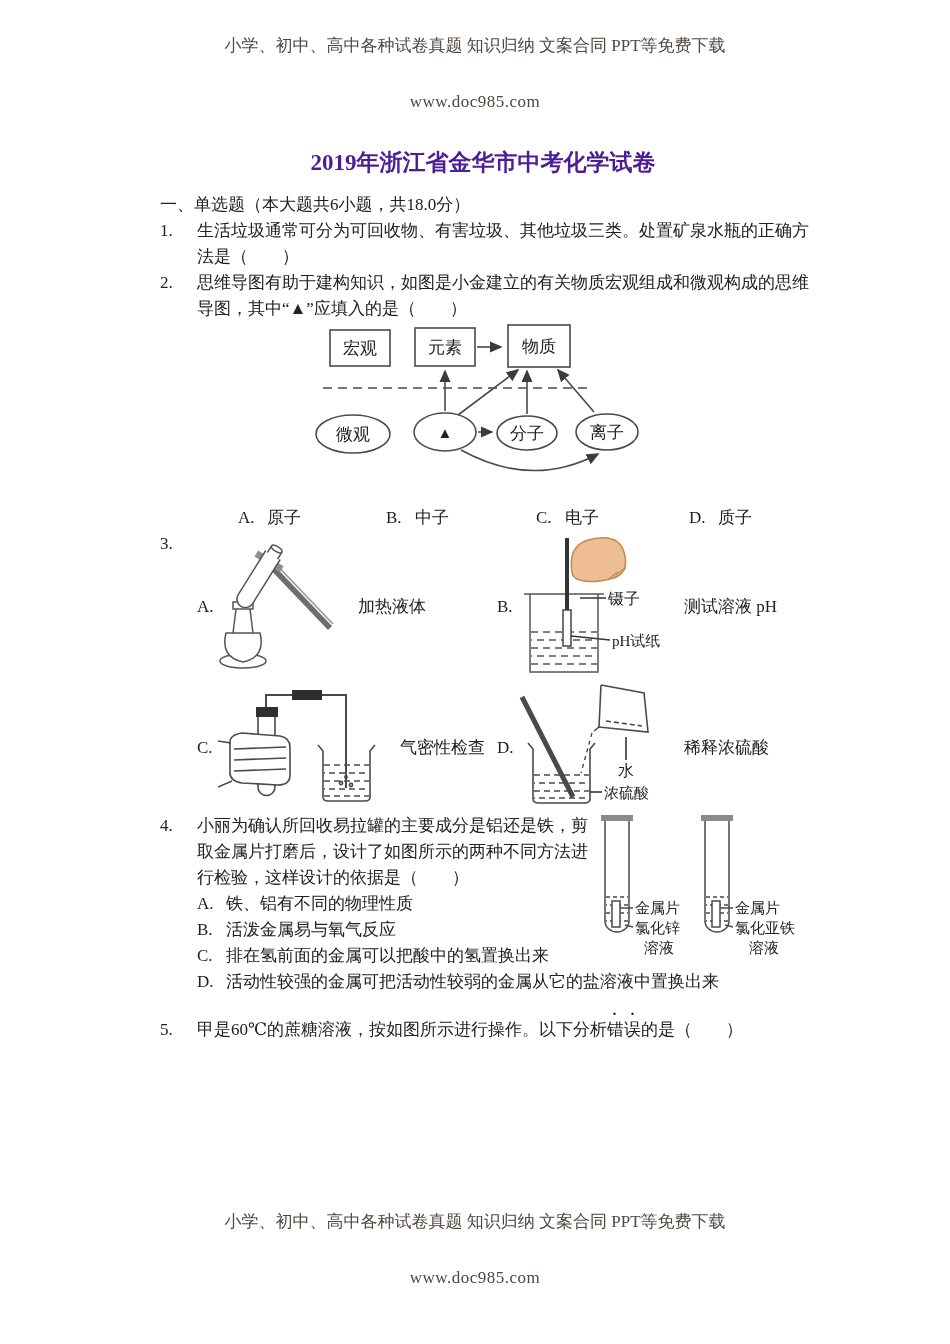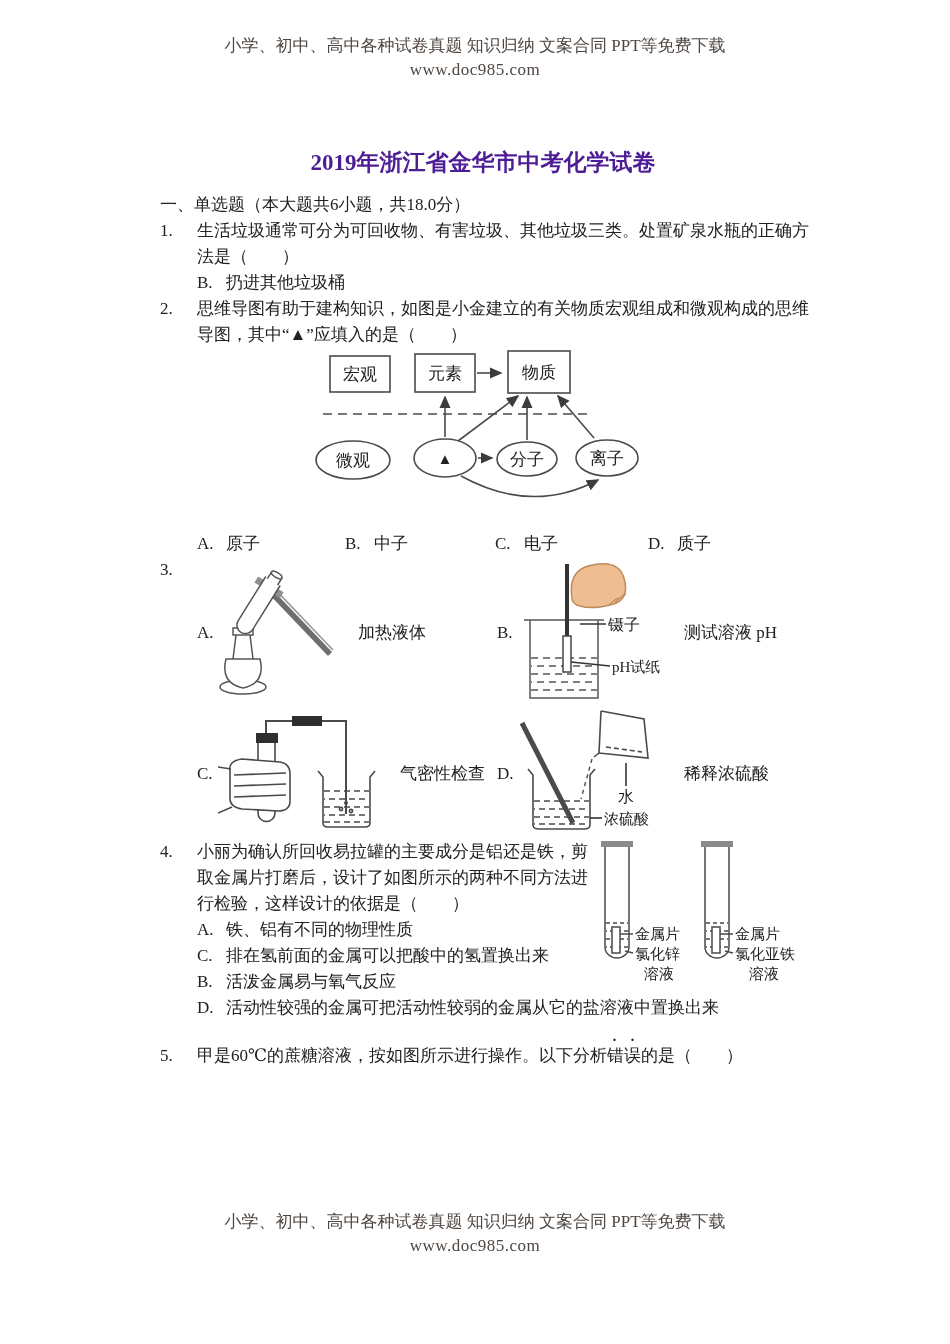--- a/index.html
+++ b/index.html
@@ -11,42 +11,42 @@
   }
   svg { font-family:inherit; }
   svg text { fill:#222222; }
 
   .doc-header, .doc-footer {
     position:absolute; left:0; width:100%; text-align:center;
     color:#4f4640; font-size:17px; line-height:24px;
   }
   .doc-header { top:34px; }
   .doc-footer { top:1210px; }
-  .site-url { letter-spacing:0.5px; }
+  .site-url { letter-spacing:0.5px;margin-top:32px; }
 
   .doc-title {
     position:absolute; top:139px; left:0; width:100%; margin:8px;
     text-align:center; color:#4c1d95; font-size:23px; font-weight:bold;
   }
 
   .content {
     position:absolute; top:192px; left:160px; width:652px;
     font-size:17px; line-height:26px;
   }
   .section-heading { white-space:nowrap; }
 
   .question { display:flex; align-items:flex-start; }
   .qnum { flex:none; width:37px; }
   .qbody { flex:1; min-width:0; }
 
   .olabel { display:inline-block; width:29px; }
   .opt-grid2 { display:flex; flex-wrap:wrap; }
   .opt-grid2 .option { width:300px; }
   .opt-grid4 { display:flex; }
-  .opt-grid4 .option.w1 { width:148px; }
+  .opt-grid4 .option.w1 { width:148px;margin-left:41px; }
   .opt-grid4 .option.w2 { width:150px; }
   .opt-grid4 .option.w3 { width:153px; }
 
   .q2-diagram { margin:0 0 0 118px; }
 
   .figrow { display:flex; align-items:center; }
   .figrow.r1 { height:152px; }
   .figrow.r2 { height:130px; }
   .figcell { display:flex; align-items:center; flex:none; }
   .figcell.left { width:300px; }
@@ -82,21 +82,20 @@
 
   <div class="content">
 
     <div class="section-heading">一、单选题（本大题共6小题，共18.0分）</div>
 
     <div class="question">
       <div class="qnum">1.</div>
       <div class="qbody">
         <div>生活垃圾通常可分为可回收物、有害垃圾、其他垃圾三类。处置矿泉水瓶的正确方法是（　　）</div>
         <div class="opt-grid2">
-          <div class="option"><span class="olabel">B.</span><span>扔进其他垃圾桶</span></div>
         </div>
       </div>
     </div>
 
     <div class="question">
       <div class="qnum">2.</div>
       <div class="qbody">
         <div>思维导图有助于建构知识，如图是小金建立的有关物质宏观组成和微观构成的思维导图，其中“▲”应填入的是（　　）</div>
 
         
@@ -304,22 +303,22 @@
             <text x="38" y="98">金属片</text>
             <text x="38" y="118">氯化锌</text>
             <text x="47" y="138">溶液</text>
             <text x="138" y="98">金属片</text>
             <text x="138" y="118">氯化亚铁</text>
             <text x="152" y="138">溶液</text>
           </g>
         </svg>
         <div>小丽为确认所回收易拉罐的主要成分是铝还是铁，剪取金属片打磨后，设计了如图所示的两种不同方法进行检验，这样设计的依据是（　　）</div>
         <div class="q4opt"><span class="olabel">A.</span><span>铁、铝有不同的物理性质</span></div>
+        <div class="q4opt"><span class="olabel">B.</span><span>活泼金属易与氧气反应</span></div>
         <div class="q4opt"><span class="olabel">C.</span><span>排在氢前面的金属可以把酸中的氢置换出来</span></div>
-        <div class="q4opt"><span class="olabel">B.</span><span>活泼金属易与氧气反应</span></div>
         <div class="q4opt"><span class="olabel">D.</span><span>活动性较强的金属可把活动性较弱的金属从它的盐溶液中置换出来</span></div>
       </div>
     </div>
 
     <div class="question q5">
       <div class="qnum">5.</div>
       <div class="qbody">
         <span>甲是60℃的蔗糖溶液，按如图所示进行操作。以下分析</span><span class="emph"><span class="emph-dots">··</span><span>错误</span></span><span>的是（　　）</span>
       </div>
     </div>

